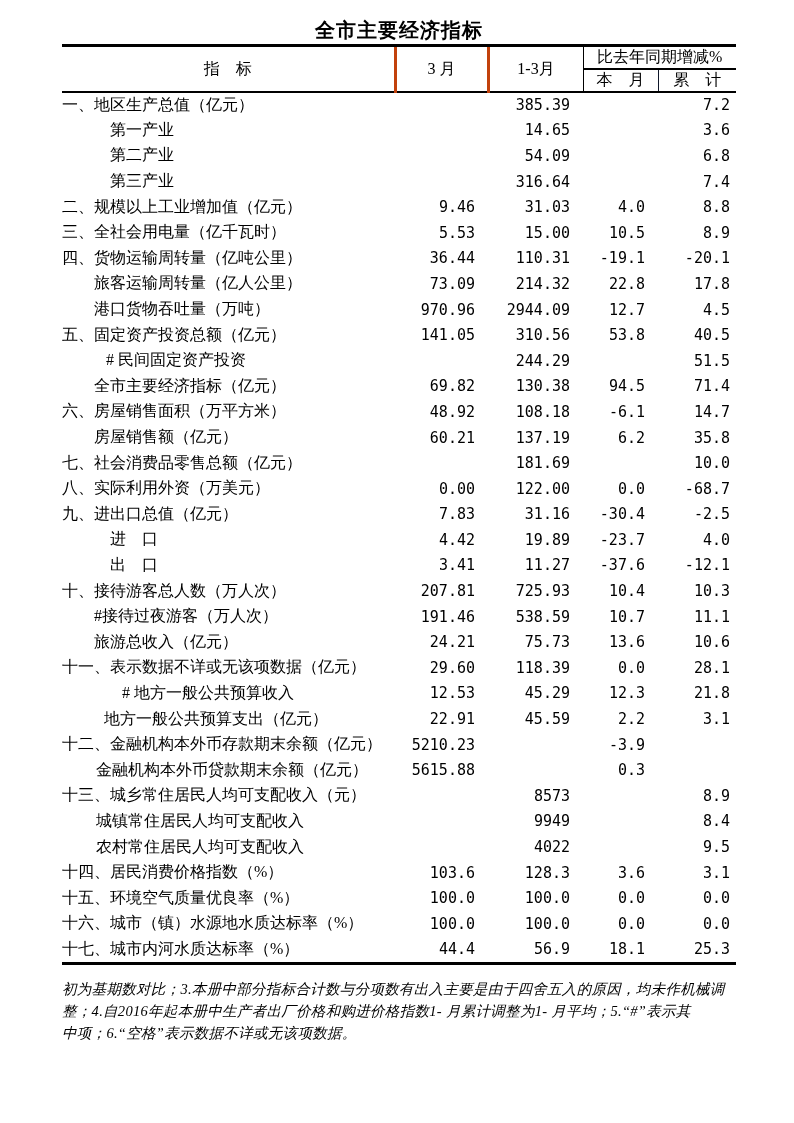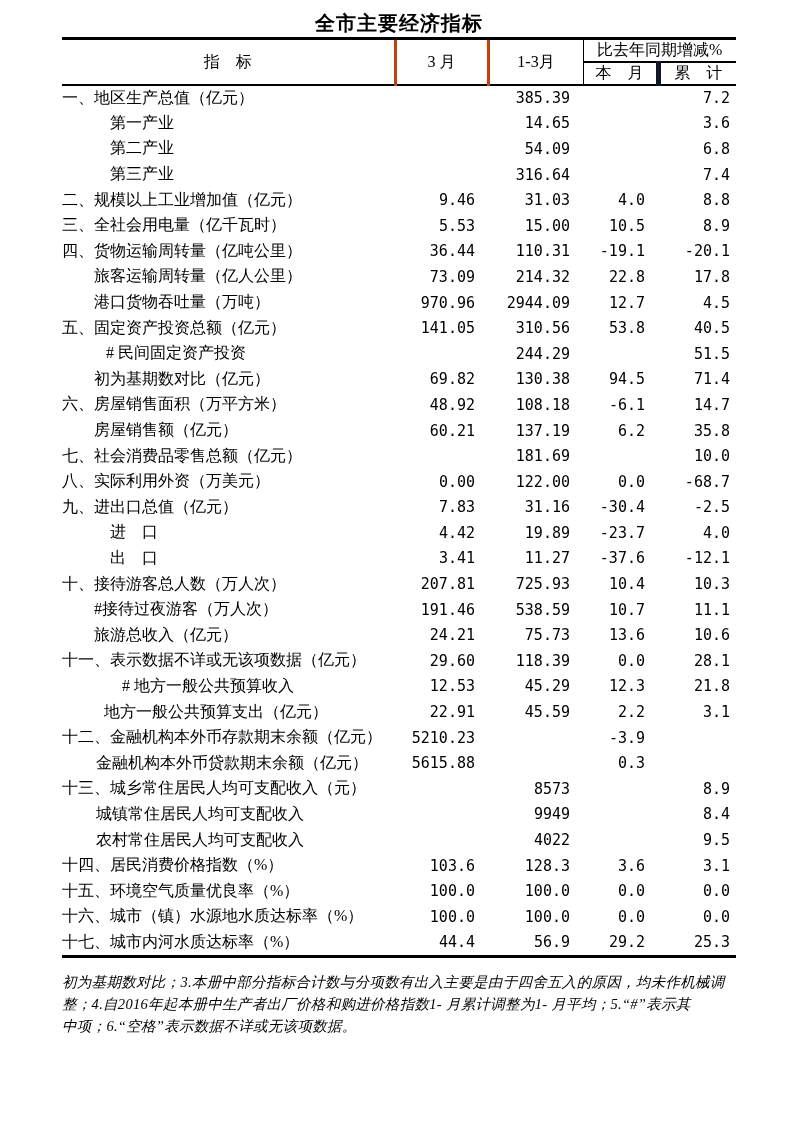--- a/index.html
+++ b/index.html
@@ -6,21 +6,21 @@
   html, body { background: #ffffff; }
   body {
     width: 794px; height: 1123px;
     color: #000;
     font-family: "Liberation Serif", serif;
     position: relative;
     overflow: hidden;
   }
   .content {
     position: absolute;
-    left: 62px; top: 1px;
+    left: 62px; top: 8px;
     width: 674px;
   }
   .title {
     margin-top: 8px;
     height: 28px;
     line-height: 28px;
     text-align: center;
     font-size: 20px;
     font-weight: bold;
     letter-spacing: 1px;
@@ -58,21 +58,21 @@
   }
   th.h-rowspan { height: 45px; }
   th.h-m, th.h-c { border-left: 3px solid #c2410c; }
   th.h-yoy {
     border-left: 1px solid #000;
     border-bottom: 1px solid #000;
     height: 21px;
     font-size: 15px;
   }
   th.h-ym { border-left: 1px solid #000; height: 23px; }
-  th.h-yc { border-left: 5px solid #0f172a; height: 23px; }
+  th.h-yc { border-left: 1px solid #0f172a; height: 23px; }
 
   table.econ td {
     height: 25.6px;
     vertical-align: middle;
     white-space: nowrap;
     overflow: hidden;
   }
   td.label {
     text-align: left;
     font-size: 16px;
@@ -195,21 +195,21 @@
           <td class="num num-last">40.5</td>
         </tr>
         <tr>
           <td class="label" style="padding-left: 44px;"># 民间固定资产投资</td>
           <td class="num"></td>
           <td class="num">244.29</td>
           <td class="num"></td>
           <td class="num num-last">51.5</td>
         </tr>
         <tr>
-          <td class="label" style="padding-left: 32px;">初为基期数对比（亿元）</td>
+          <td class="label" style="padding-left: 32px;">全市主要经济指标（亿元）</td>
           <td class="num">69.82</td>
           <td class="num">130.38</td>
           <td class="num">94.5</td>
           <td class="num num-last">71.4</td>
         </tr>
         <tr>
           <td class="label" style="padding-left: 0px;">六、房屋销售面积（万平方米）</td>
           <td class="num">48.92</td>
           <td class="num">108.18</td>
           <td class="num">-6.1</td>
@@ -352,21 +352,21 @@
           <td class="label" style="padding-left: 0px;">十六、城市（镇）水源地水质达标率（%）</td>
           <td class="num">100.0</td>
           <td class="num">100.0</td>
           <td class="num">0.0</td>
           <td class="num num-last">0.0</td>
         </tr>
         <tr>
           <td class="label" style="padding-left: 0px;">十七、城市内河水质达标率（%）</td>
           <td class="num">44.4</td>
           <td class="num">56.9</td>
-          <td class="num">29.2</td>
+          <td class="num">18.1</td>
           <td class="num num-last">25.3</td>
         </tr>
       </tbody>
   </table>
 
   <div class="rule rule-bottom"></div>
 
   <div class="footnote">
     <div>初为基期数对比；3.本册中部分指标合计数与分项数有出入主要是由于四舍五入的原因，均未作机械调</div>
     <div>整；4.自2016年起本册中生产者出厂价格和购进价格指数1- 月累计调整为1- 月平均；5.“#”表示其</div>

